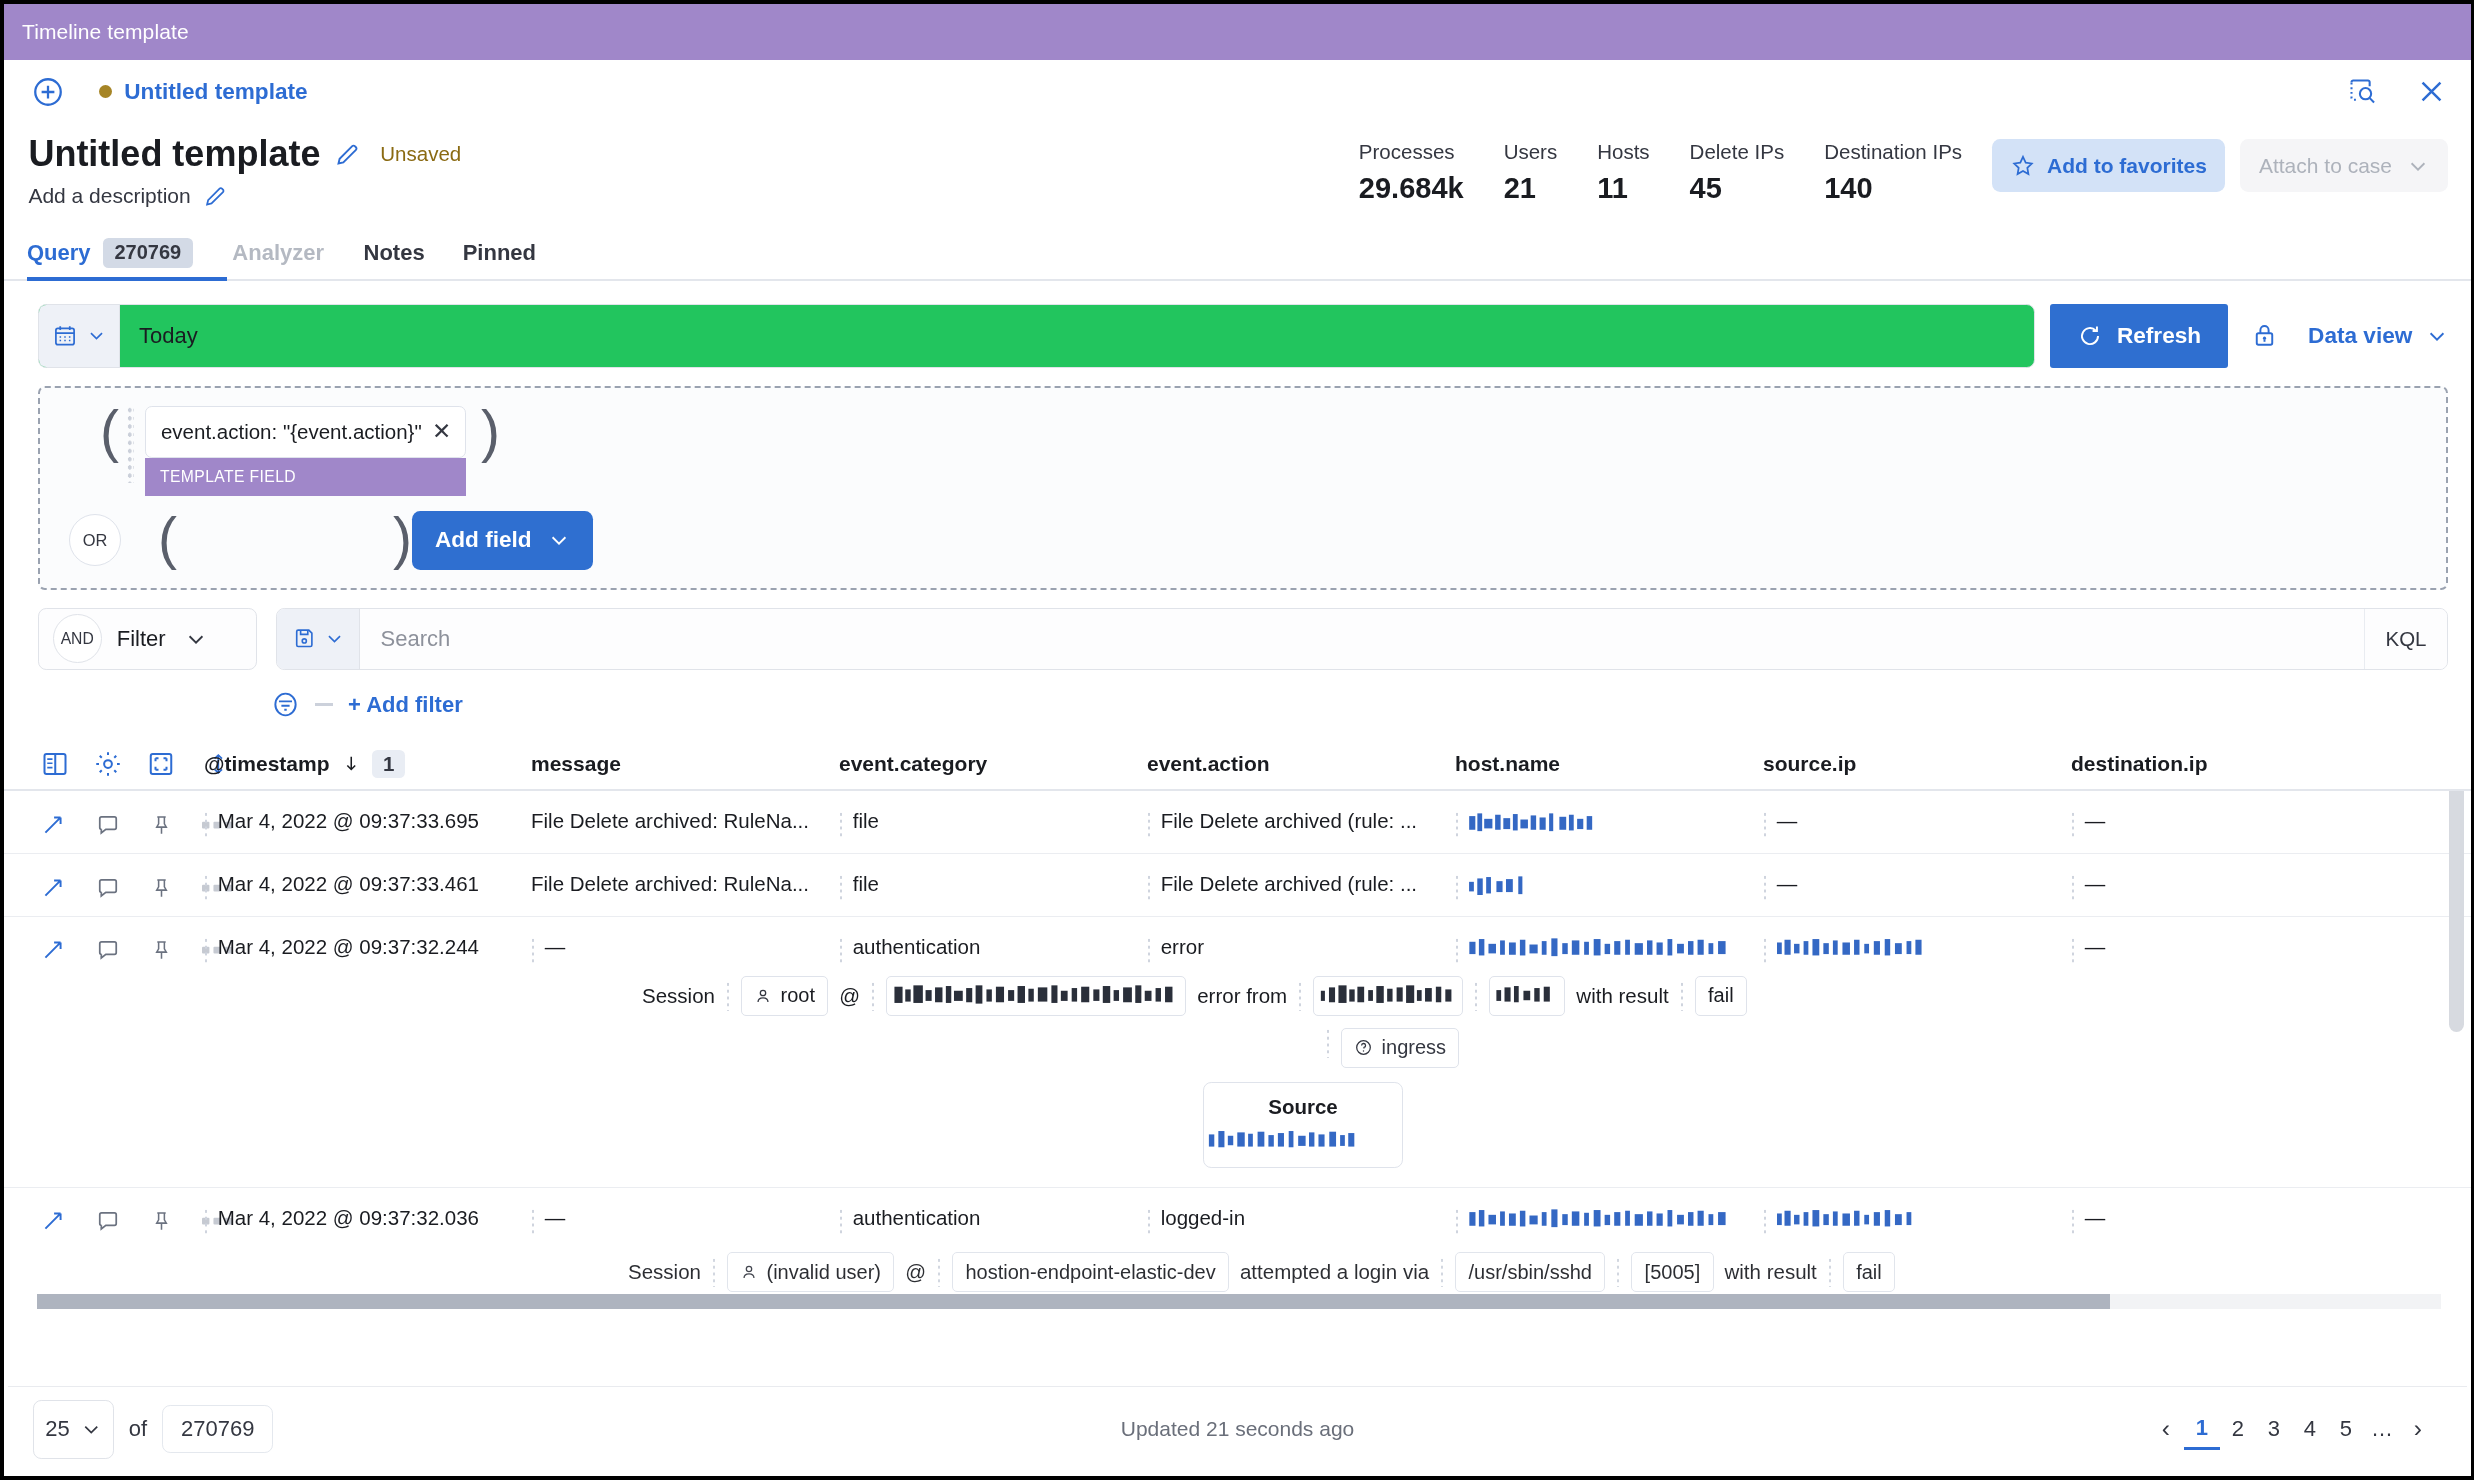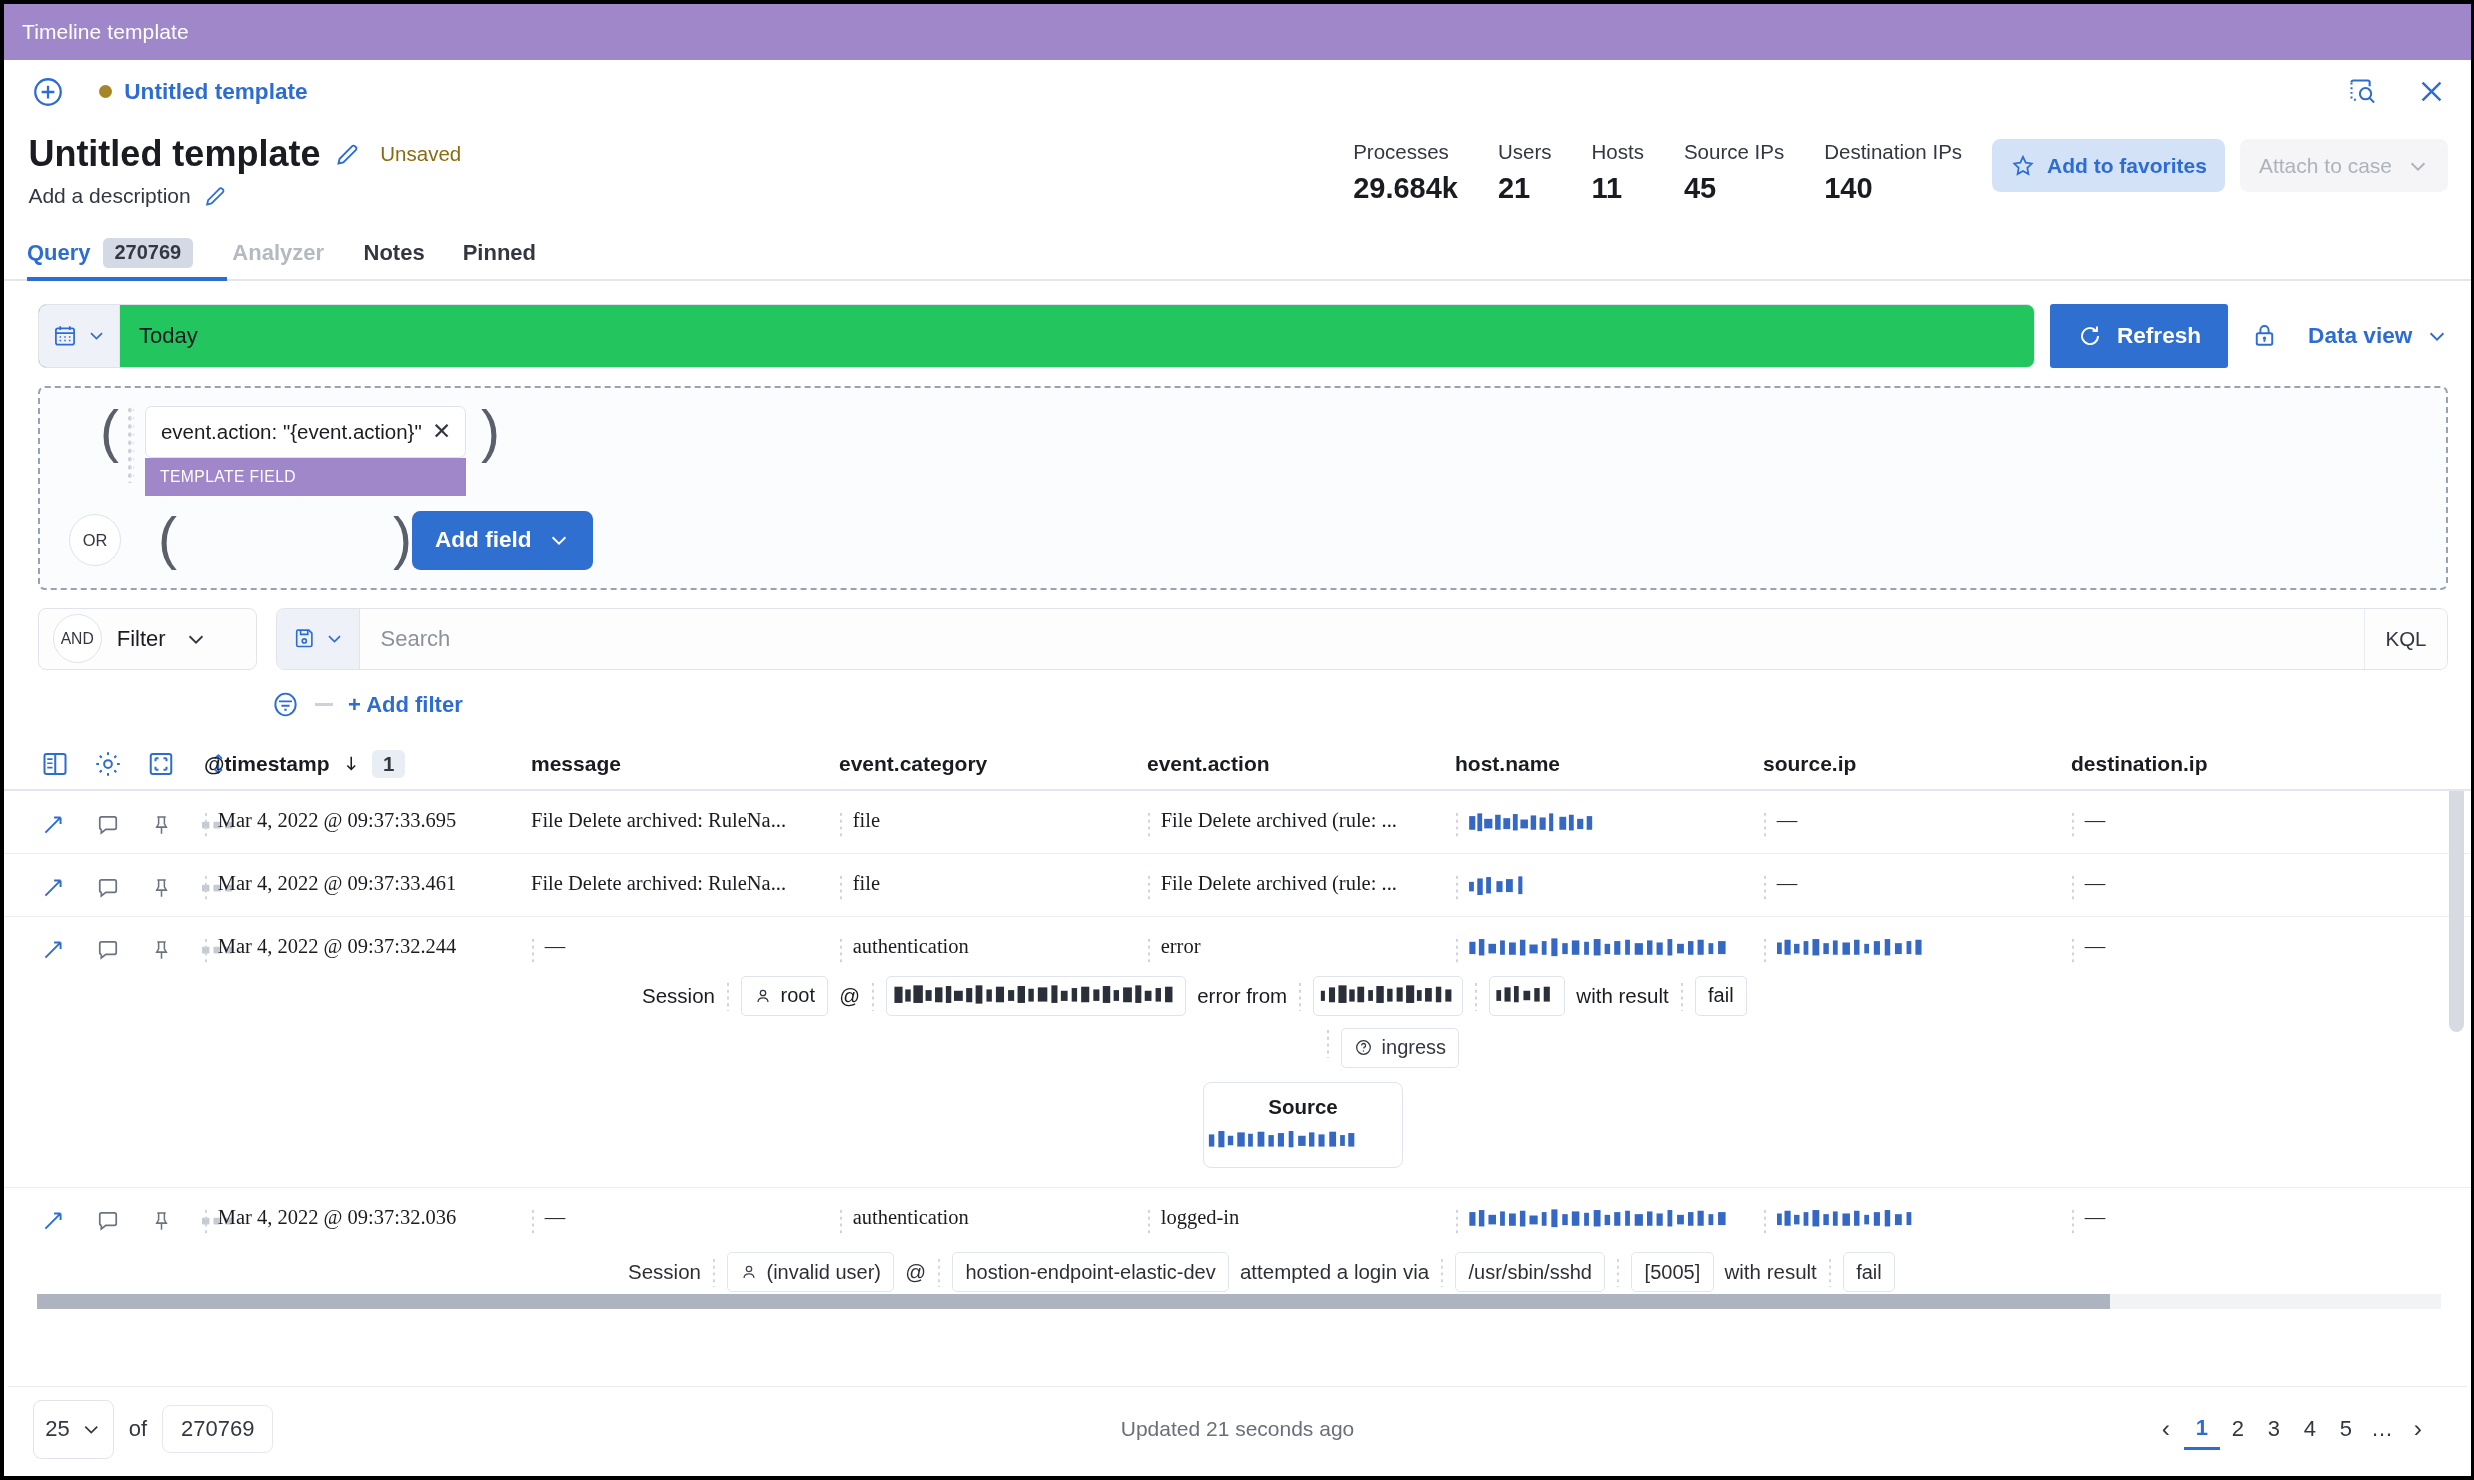--- a/index.html
+++ b/index.html
@@ -263,21 +263,21 @@
   .tbody { position:relative; }
   .trow {
     display:flex; align-items:flex-start;
     border-bottom:1.4px solid #ebedf1;
     padding:18px 0 15px 36px;
   }
   .rowicons { display:flex; align-items:center; gap:29px; width:164px; flex:none; padding-top:2.7px;}
   .cell {
     font-size:20.5px; color:#1a1c21;
     display:flex; align-items:flex-start; gap:9.6px;
-    white-space:nowrap; overflow:hidden;font-family:Liberation Serif, serif;
+    white-space:nowrap; overflow:hidden;
   }
   .cell-grip {
     width:4.1px; height:26px; flex:none; margin-top:2.1px;
     background-image:radial-gradient(#cfd4de 42%, transparent 43%);
     background-size:4.1px 6.8px;
   }
   .redact { display:inline-block; height:20.5px; margin-top:2.7px; }
 
   
   .detail { padding:12.3px 0 6.8px 164px; }
@@ -418,21 +418,21 @@
         </div>
         <div class="stat">
           <div class="stat-label">Users</div>
           <div class="stat-value">21</div>
         </div>
         <div class="stat">
           <div class="stat-label">Hosts</div>
           <div class="stat-value">11</div>
         </div>
         <div class="stat">
-          <div class="stat-label">Source IPs</div>
+          <div class="stat-label">Delete IPs</div>
           <div class="stat-value">45</div>
         </div>
         <div class="stat">
           <div class="stat-label">Destination IPs</div>
           <div class="stat-value">140</div>
         </div>
       </div>
 
       <button class="btn-fav">
         <span>

